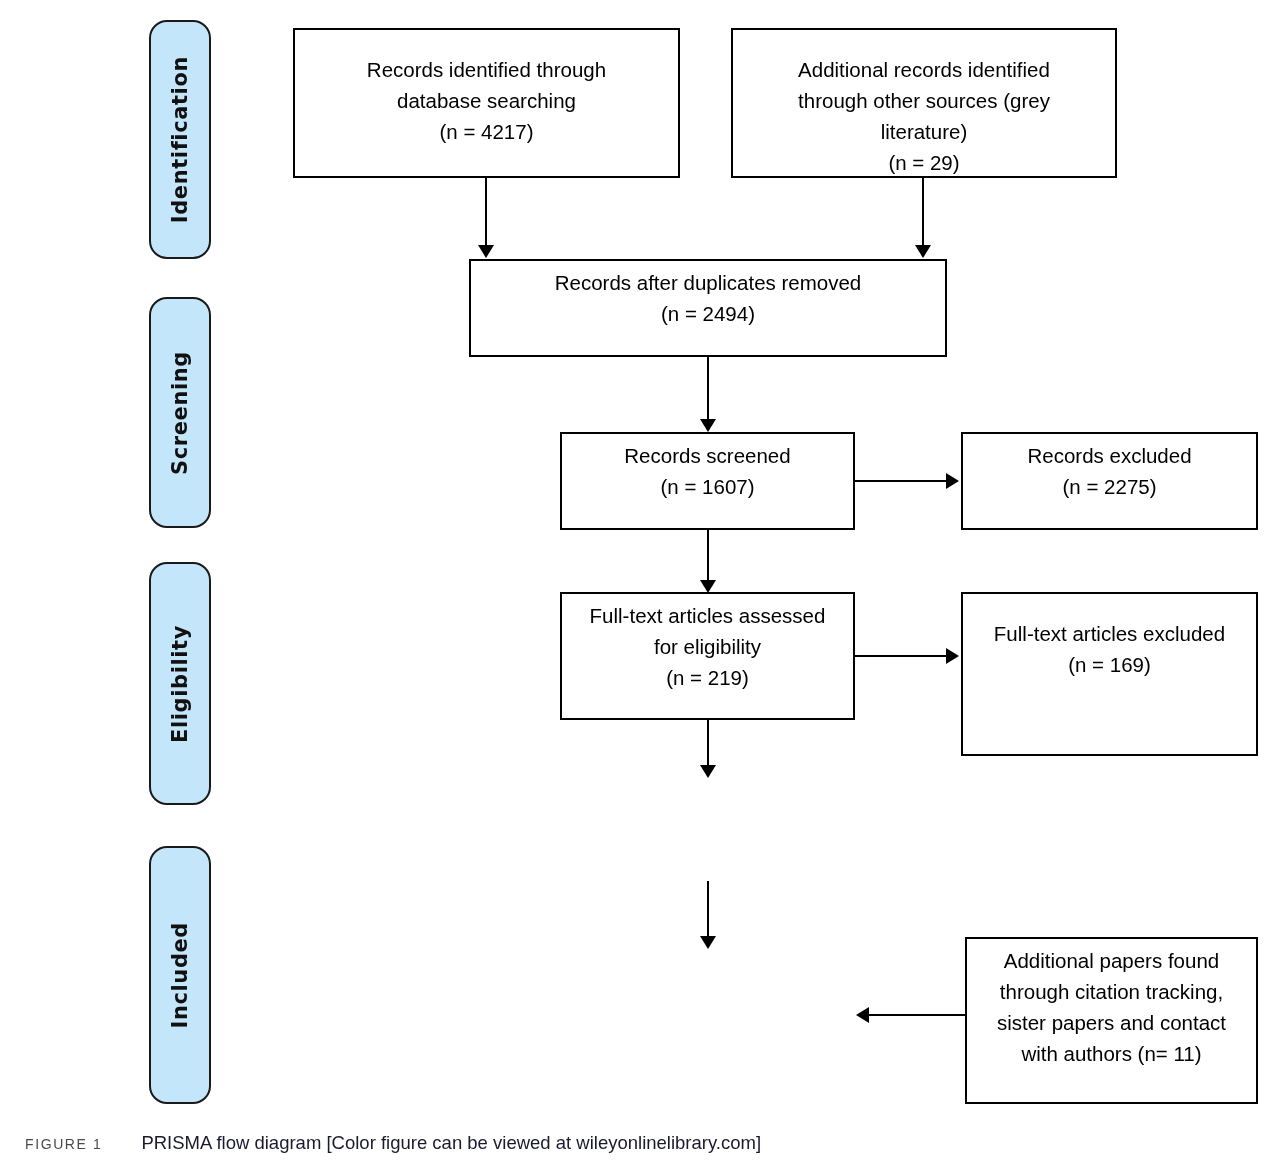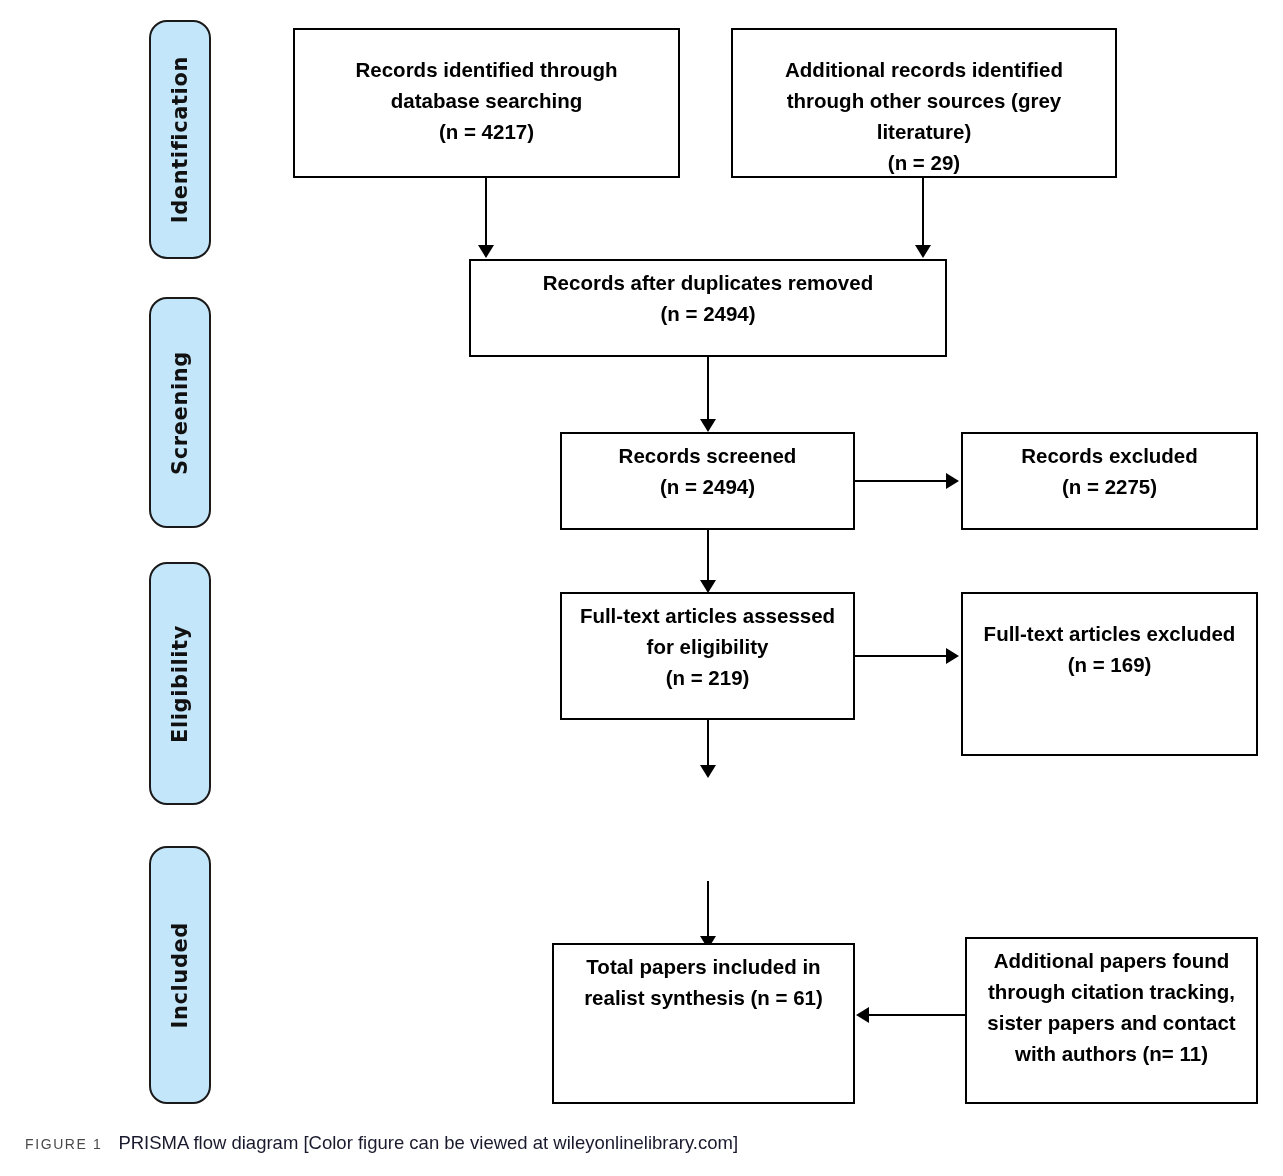--- a/index.html
+++ b/index.html
@@ -55,21 +55,20 @@
     justify-content: center;
     text-align: center;
     padding: 6px 10px;
   }
   .flow-box .box-text {
     font-size: 20.5px;
     line-height: 1.52;
     color: #000000;
     white-space: pre-line;
     font-family: "Liberation Sans", sans-serif;
-    font-weight: bold;
   }
   .align-upper { align-items: flex-start; }
   .align-upper .box-text { margin-top: 18px; }
 
   
   .conn {
     position: absolute;
   }
   .conn-v {
     width: 0;
@@ -113,21 +112,21 @@
     font-family: "Liberation Sans", sans-serif;
   }
   #caption .cap-label {
     font-weight: normal;
     letter-spacing: 1.6px;
     color: #4A4A4A;
     font-size: 14px;
   }
   #caption .cap-text {
     color: #1A1A2E;
-    margin-left: 16px;
+    margin-left: 39px;
     font-size: 18.5px;
   }
 </style>
 </head>
 <body>
 
 <div id="figure-root">
 
   <div class="stage-pill" style="left:149px; top:20px; width:62px; height:239px;">
     <span class="stage-label">Identification</span>
@@ -167,21 +166,21 @@
   <div class="flow-box" style="left:469px; top:259px; width:478px; height:98px;">
     <div class="box-text">Records after duplicates removed
 (n = 2494)</div>
   </div>
 
   <div class="conn conn-v" style="left:707px; top:357px; height:63px;"></div>
   <div class="arrow-down" style="left:700px; top:419px;"></div>
 
   <div class="flow-box" style="left:560px; top:432px; width:295px; height:98px;">
     <div class="box-text">Records screened
-(n = 2494)</div>
+(n = 1607)</div>
   </div>
 
   <div class="conn conn-h" style="left:855px; top:480px; width:92px;"></div>
   <div class="arrow-right" style="left:946px; top:473px;"></div>
 
   <div class="flow-box" style="left:961px; top:432px; width:297px; height:98px;">
     <div class="box-text">Records excluded
 (n = 2275)</div>
   </div>
 
@@ -202,24 +201,20 @@
 (n = 169)</div>
   </div>
 
   <div class="conn conn-v" style="left:707px; top:720px; height:46px;"></div>
   <div class="arrow-down" style="left:700px; top:765px;"></div>
 
 
   <div class="conn conn-v" style="left:707px; top:881px; height:56px;"></div>
   <div class="arrow-down" style="left:700px; top:936px;"></div>
 
-  <div class="flow-box" style="left:552px; top:943px; width:303px; height:161px;">
-    <div class="box-text">Total papers included in
-realist synthesis (n = 61)</div>
-  </div>
 
   <div class="conn conn-h" style="left:869px; top:1014px; width:96px;"></div>
   <div class="arrow-left" style="left:856px; top:1007px;"></div>
 
   <div class="flow-box" style="left:965px; top:937px; width:293px; height:167px;">
     <div class="box-text">Additional papers found
 through citation tracking,
 sister papers and contact
 with authors (n= 11)</div>
   </div>

